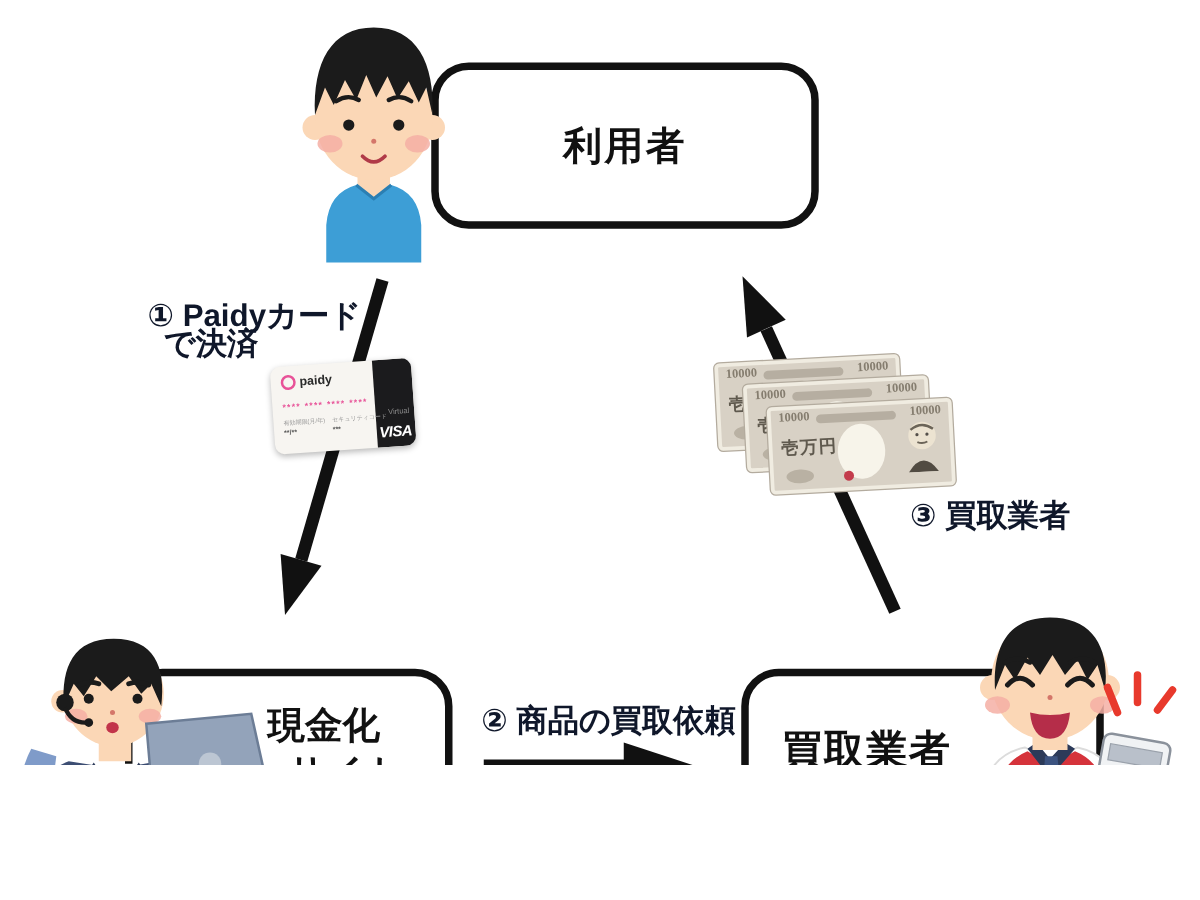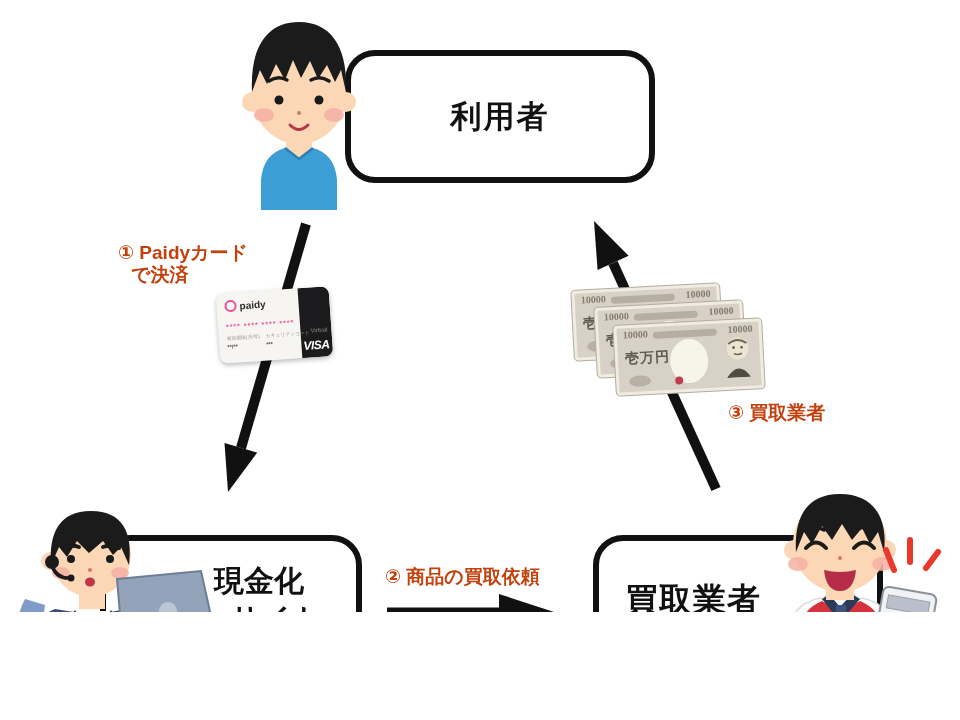--- a/index.html
+++ b/index.html
@@ -12,21 +12,21 @@
   .box-user{left:345px;top:50px;width:310px;height:133px;display:flex;align-items:center;justify-content:center;}
   .box-user .node-label{font-size:31px;font-weight:bold;letter-spacing:2px;}
   .box-cash{left:100px;top:535px;width:262px;height:130px;display:flex;flex-direction:column;justify-content:center;padding-left:108px;}
   .box-cash .node-line{font-size:30px;font-weight:bold;line-height:38px;}
   .box-cash .node-line.l2{margin-left:16px;}
   .box-buyer{left:593px;top:535px;width:290px;height:130px;display:flex;align-items:center;padding-left:26px;}
   .box-buyer .node-label{font-size:33px;font-weight:bold;letter-spacing:1px;}
   
   .arrow-layer{position:absolute;left:0;top:0;width:960px;height:720px;z-index:2;}
   
-  .step-label{position:absolute;font-weight:bold;font-size:19px;line-height:22px;color:#c2410c;z-index:6;white-space:nowrap;}
+  .step-label{position:absolute;font-weight:bold;font-size:25px;line-height:22px;color:#0f172a;z-index:6;white-space:nowrap;}
   .label-step1{left:118px;top:242px;}
   .label-step1 .l2{display:block;padding-left:13px;}
   .label-step2{left:385px;top:529px;margin-top:37px;}
   .label-step3{left:728px;top:402px;}
   
   .paidy-card{position:absolute;left:218px;top:290px;width:113px;height:70px;background:#f7f5f1;
     border-radius:8px;transform:rotate(-4deg);box-shadow:0 2px 5px rgba(0,0,0,.28);z-index:3;overflow:hidden;}
   .card-panel{position:absolute;right:0;top:0;width:31px;height:100%;background:#1b1b1d;}
   .card-virtual{position:absolute;right:4px;bottom:24px;font-size:6px;color:#8c8c8c;}
   .card-visa{position:absolute;right:3px;bottom:5px;font-size:12px;font-weight:bold;font-style:italic;color:#fff;letter-spacing:-.5px;}

